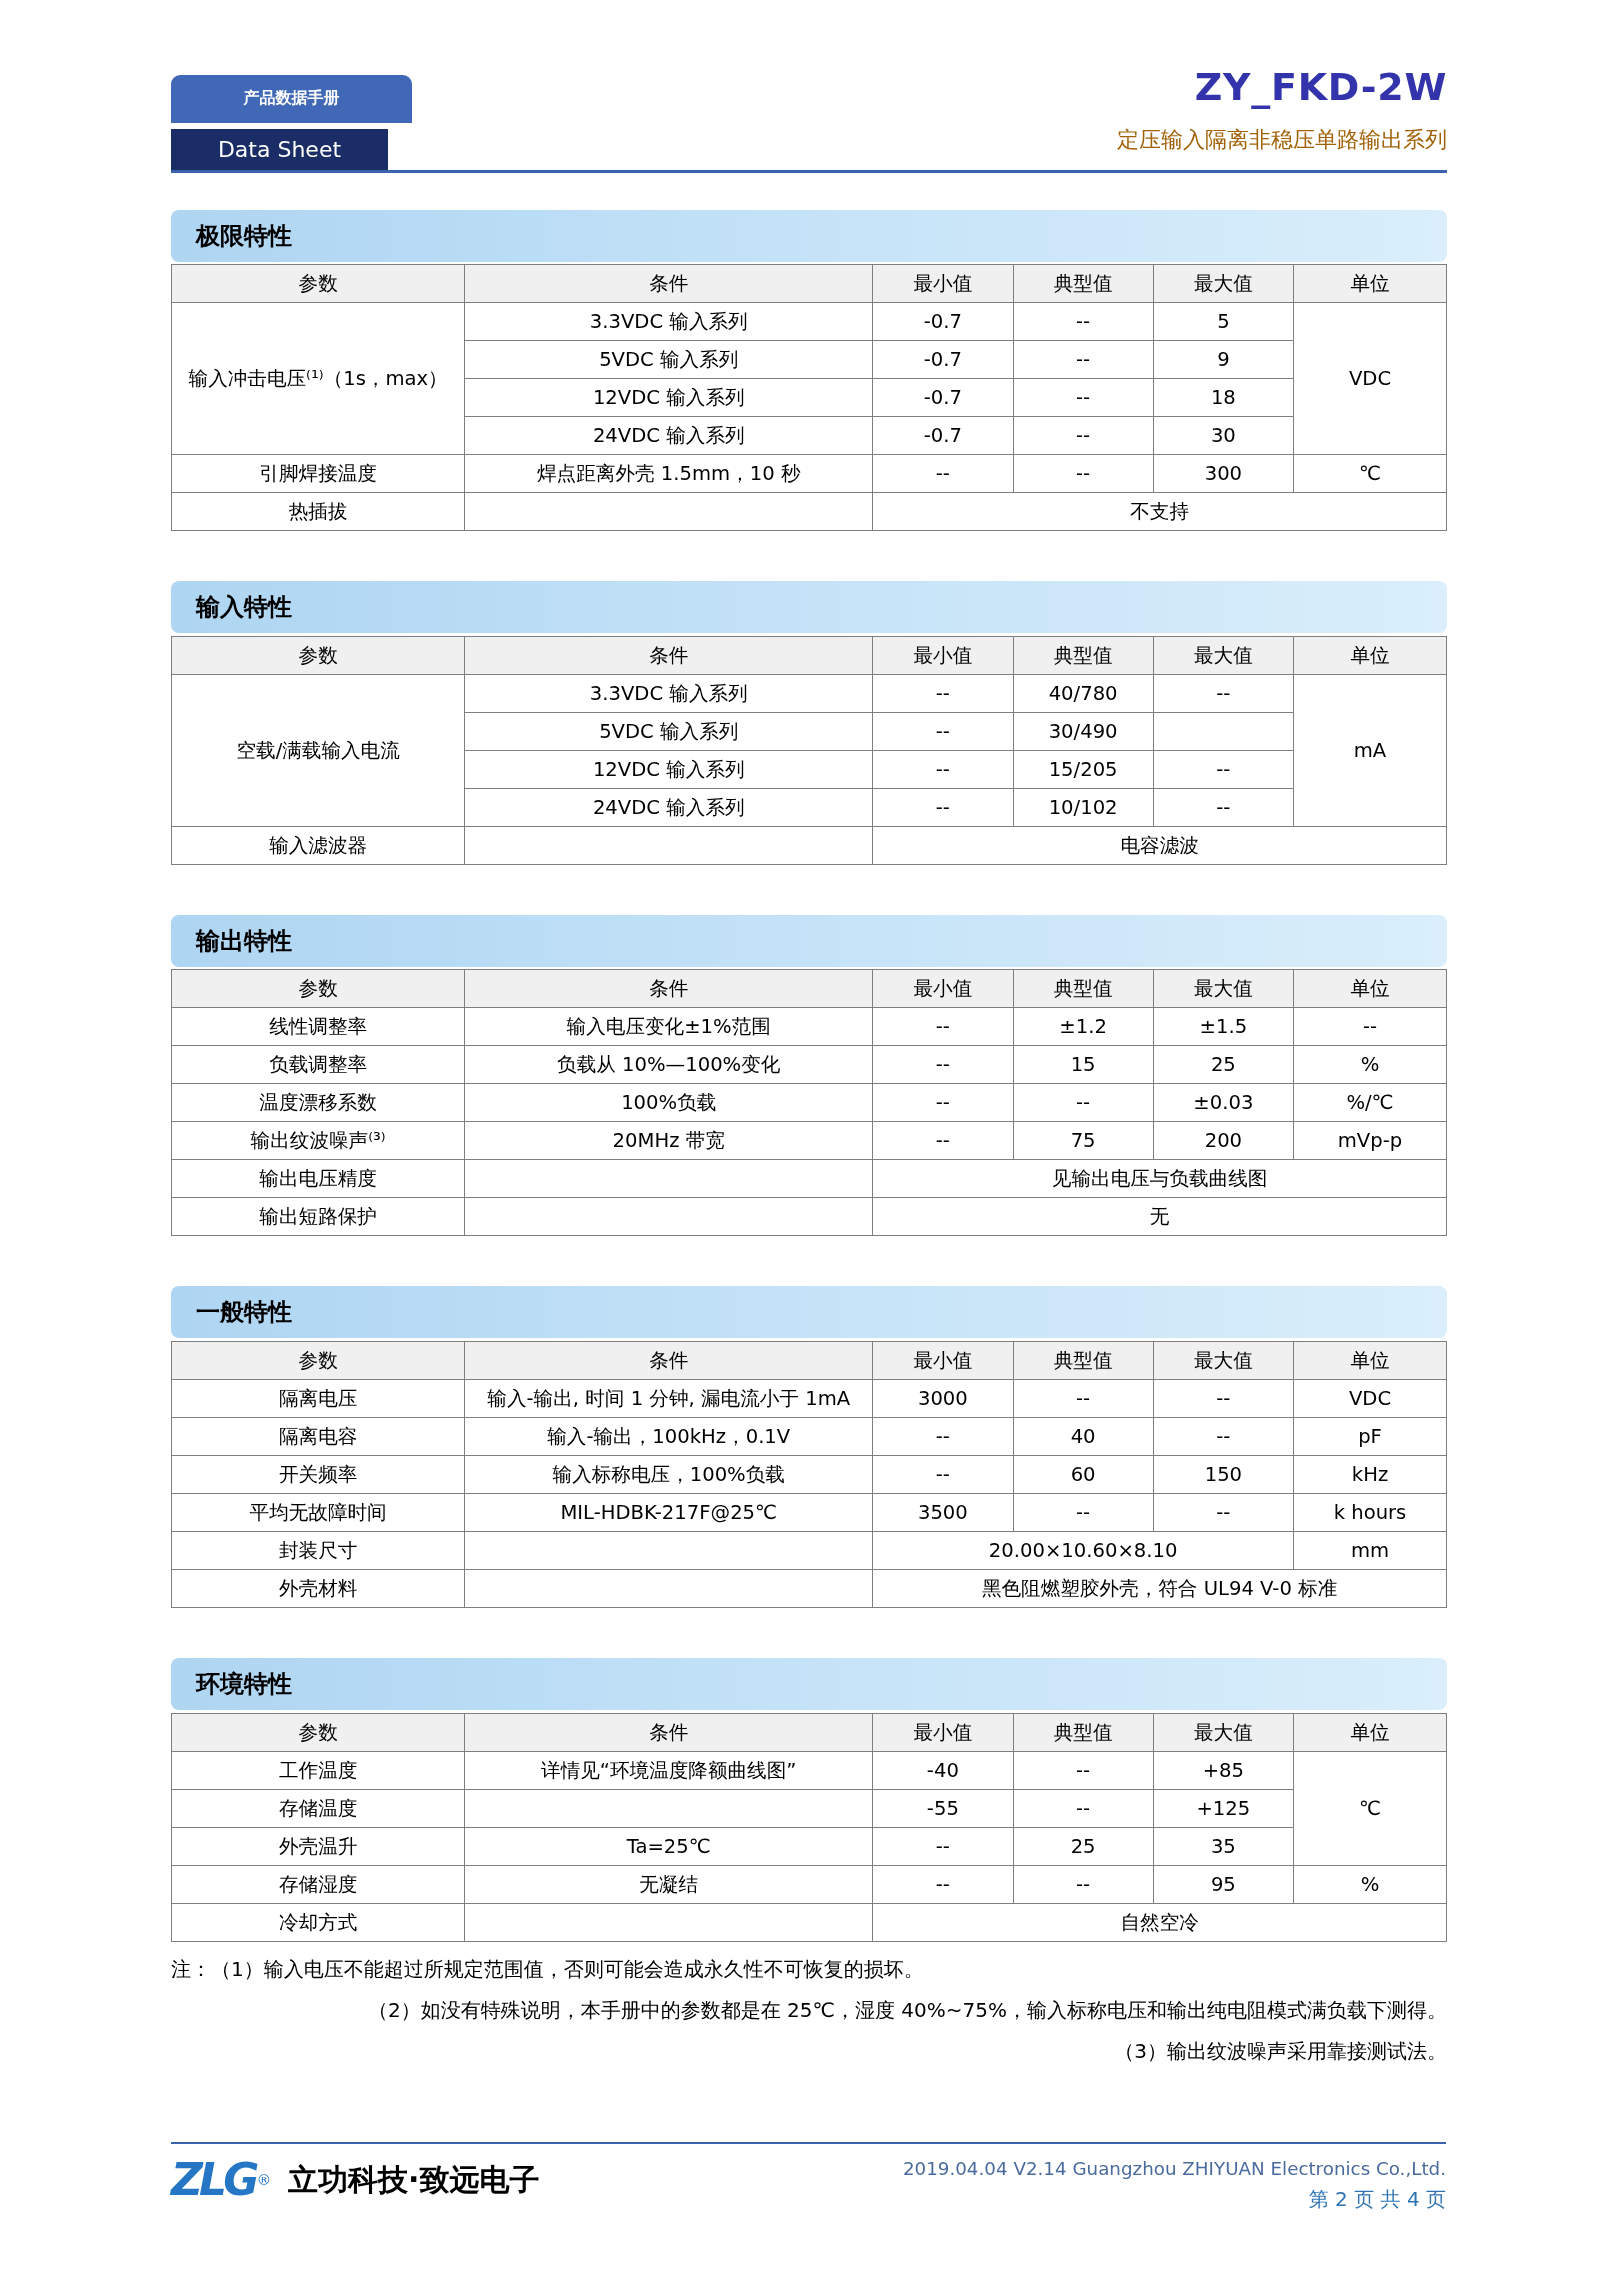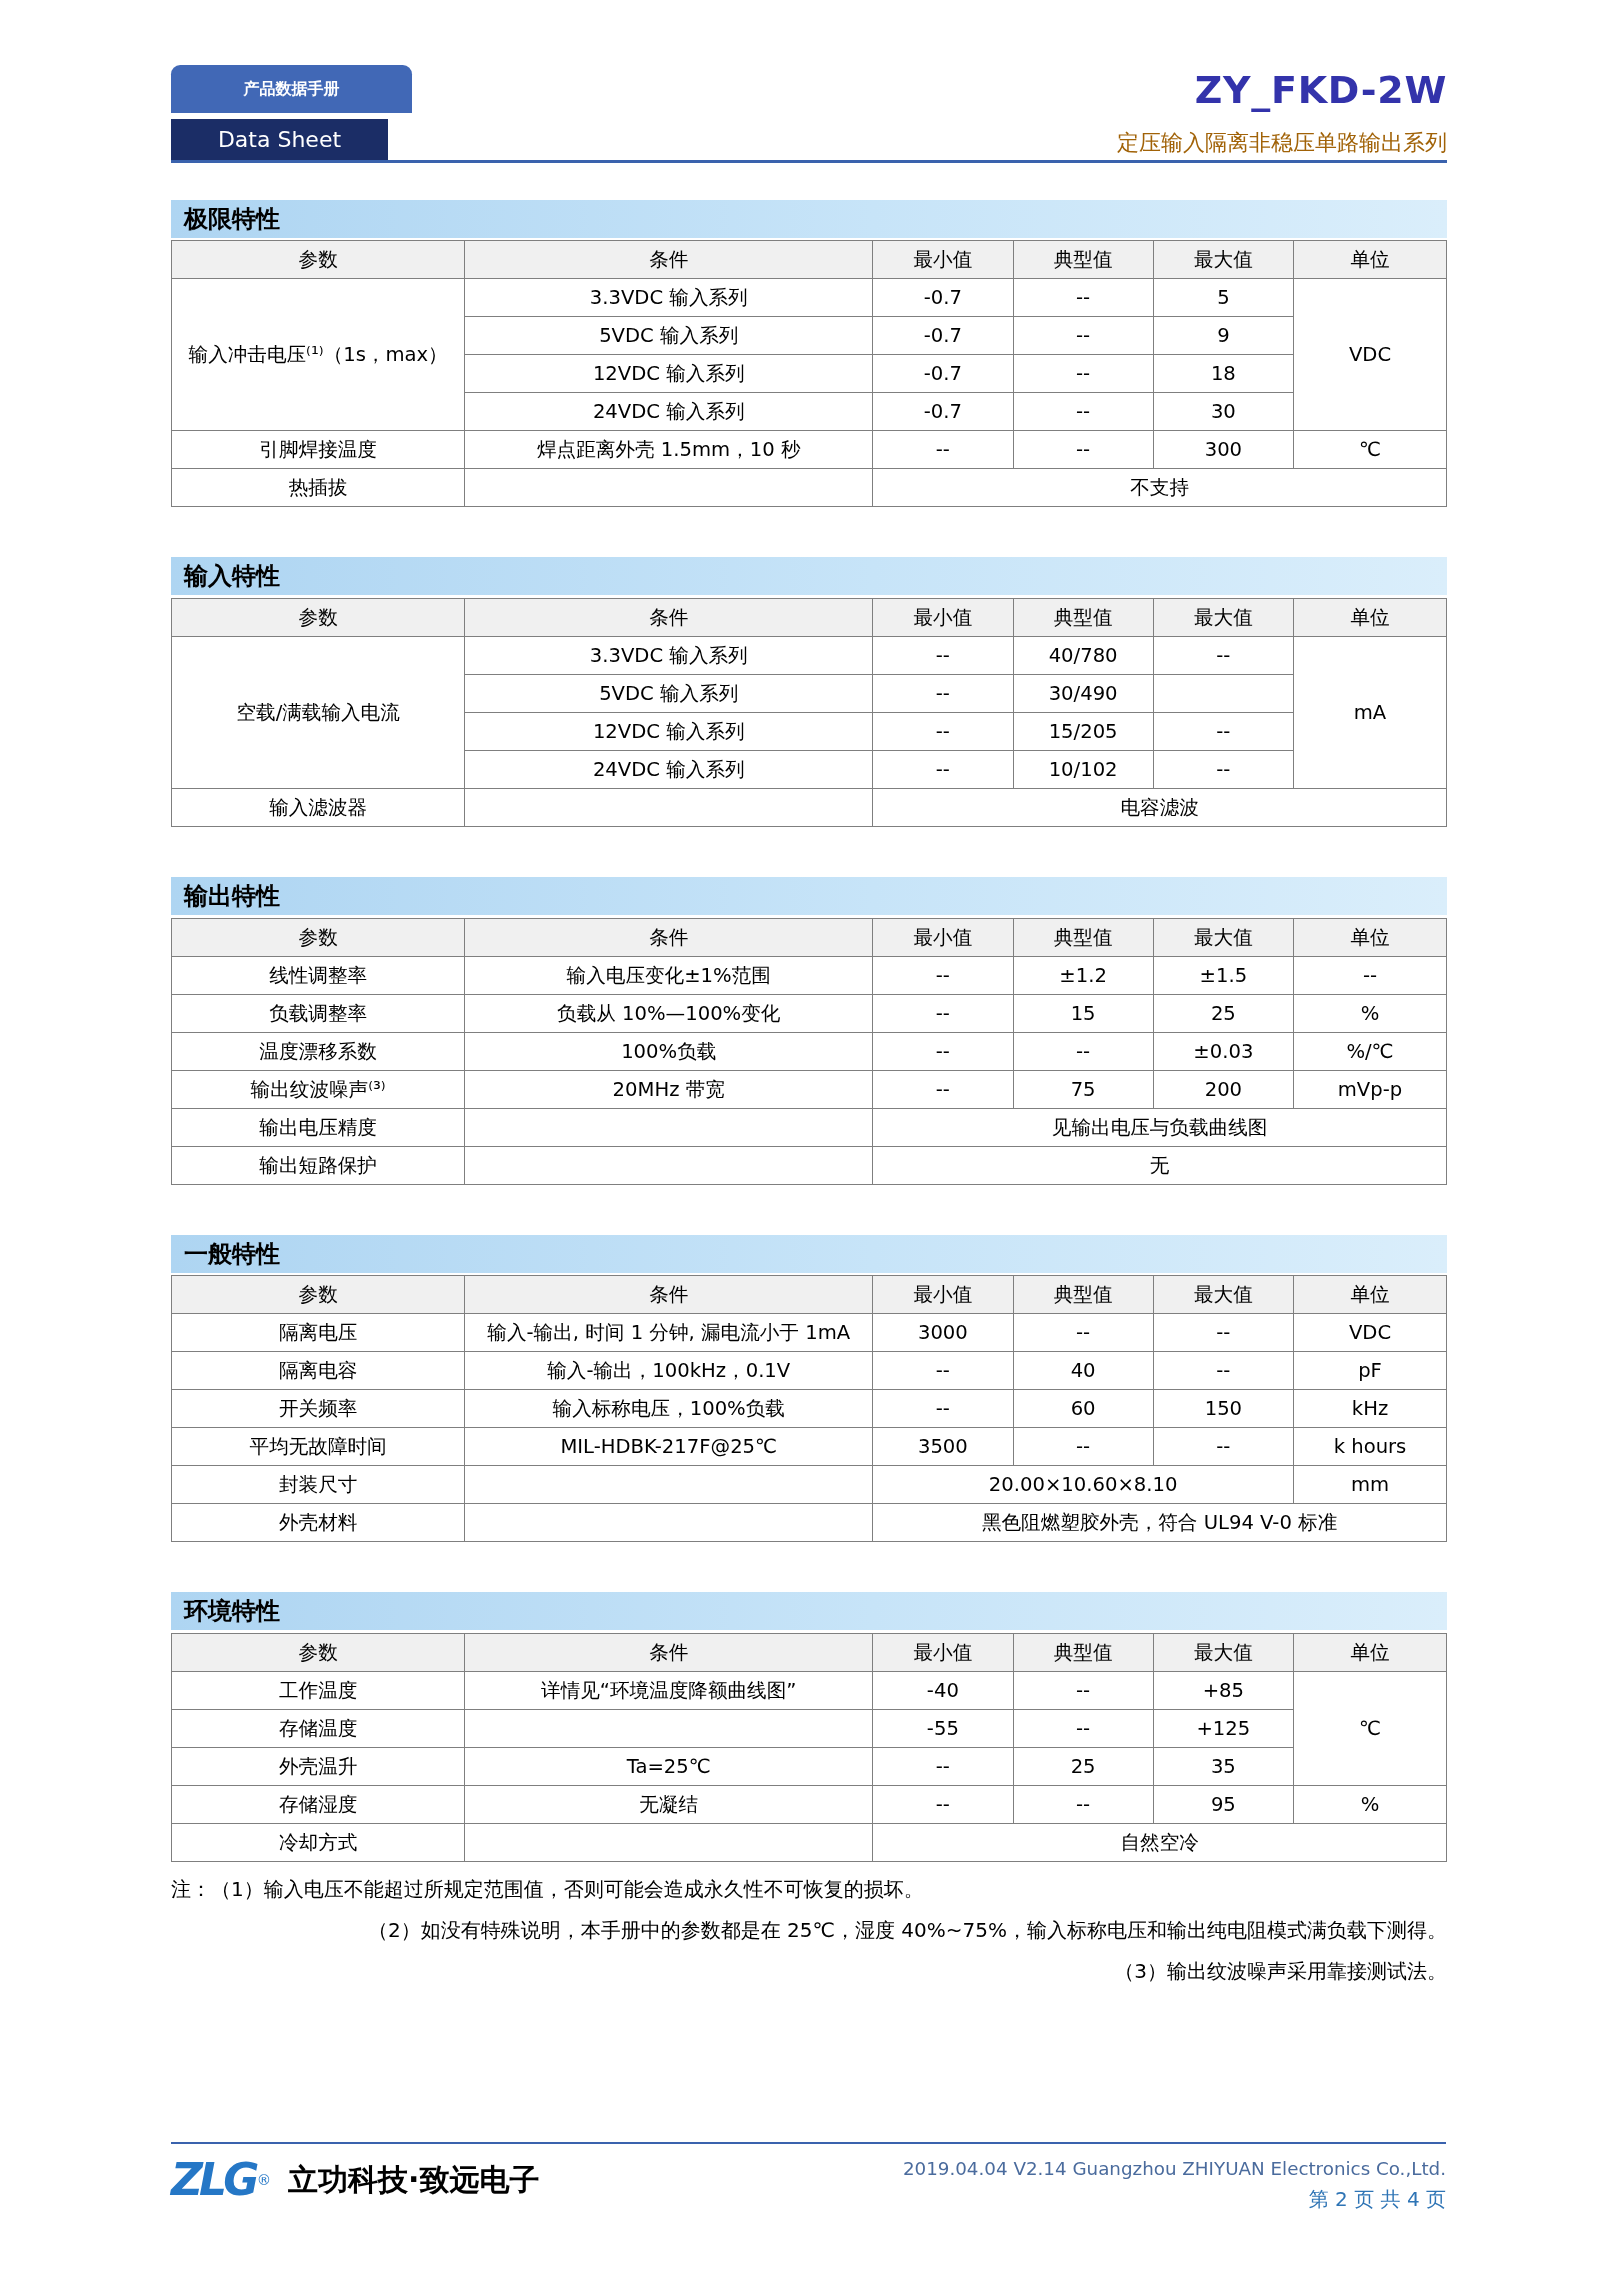--- a/index.html
+++ b/index.html
@@ -23,32 +23,32 @@
     width:241px; height:48px; background:#4168b6; color:#fff;
     font-size:16px; font-weight:bold;
     display:flex; align-items:center; justify-content:center;
     border-radius:9.2px 9.2px 0 0;
   }
   .badge-en {
     width:217px; height:41px; background:#1b2d66; color:#fff;
     font-size:22px; display:flex; align-items:center; justify-content:center;
     margin-top:5.9px;
   }
-  .title-block { text-align:right; padding-bottom:2px; }
+  .title-block { text-align:right; padding-bottom:15px; }
   .doc-title { font-size:38px; font-weight:bold; color:#3333ab; letter-spacing:0.7px; }
   .doc-subtitle { font-size:22px; color:#a16207; margin-top:15.7px; }
 
   
   .section { margin-top:50px; }
   .section.first { margin-top:37px; }
   .sec-title {
-    height:38px;
+    height:52px;
     background:linear-gradient(90deg,#aed5f2 0%,#c7e4f8 55%,#daeefb 100%);
     font-size:24px; font-weight:bold; color:#000;
-    display:flex; align-items:center; padding-left:13px;
+    display:flex; align-items:center; padding-left:25px;border-radius:8px;
   }
   table { width:100%; border-collapse:collapse; table-layout:fixed; margin-top:2.6px; }
   th, td {
     border:1.3px solid #7f7f7f;
     text-align:center; vertical-align:middle;
     font-size:19.6px; height:38px; padding:2.6px 5.2px;
     word-break:break-all;
   }
   th { background:#f0f0f0; font-weight:normal; }
 

